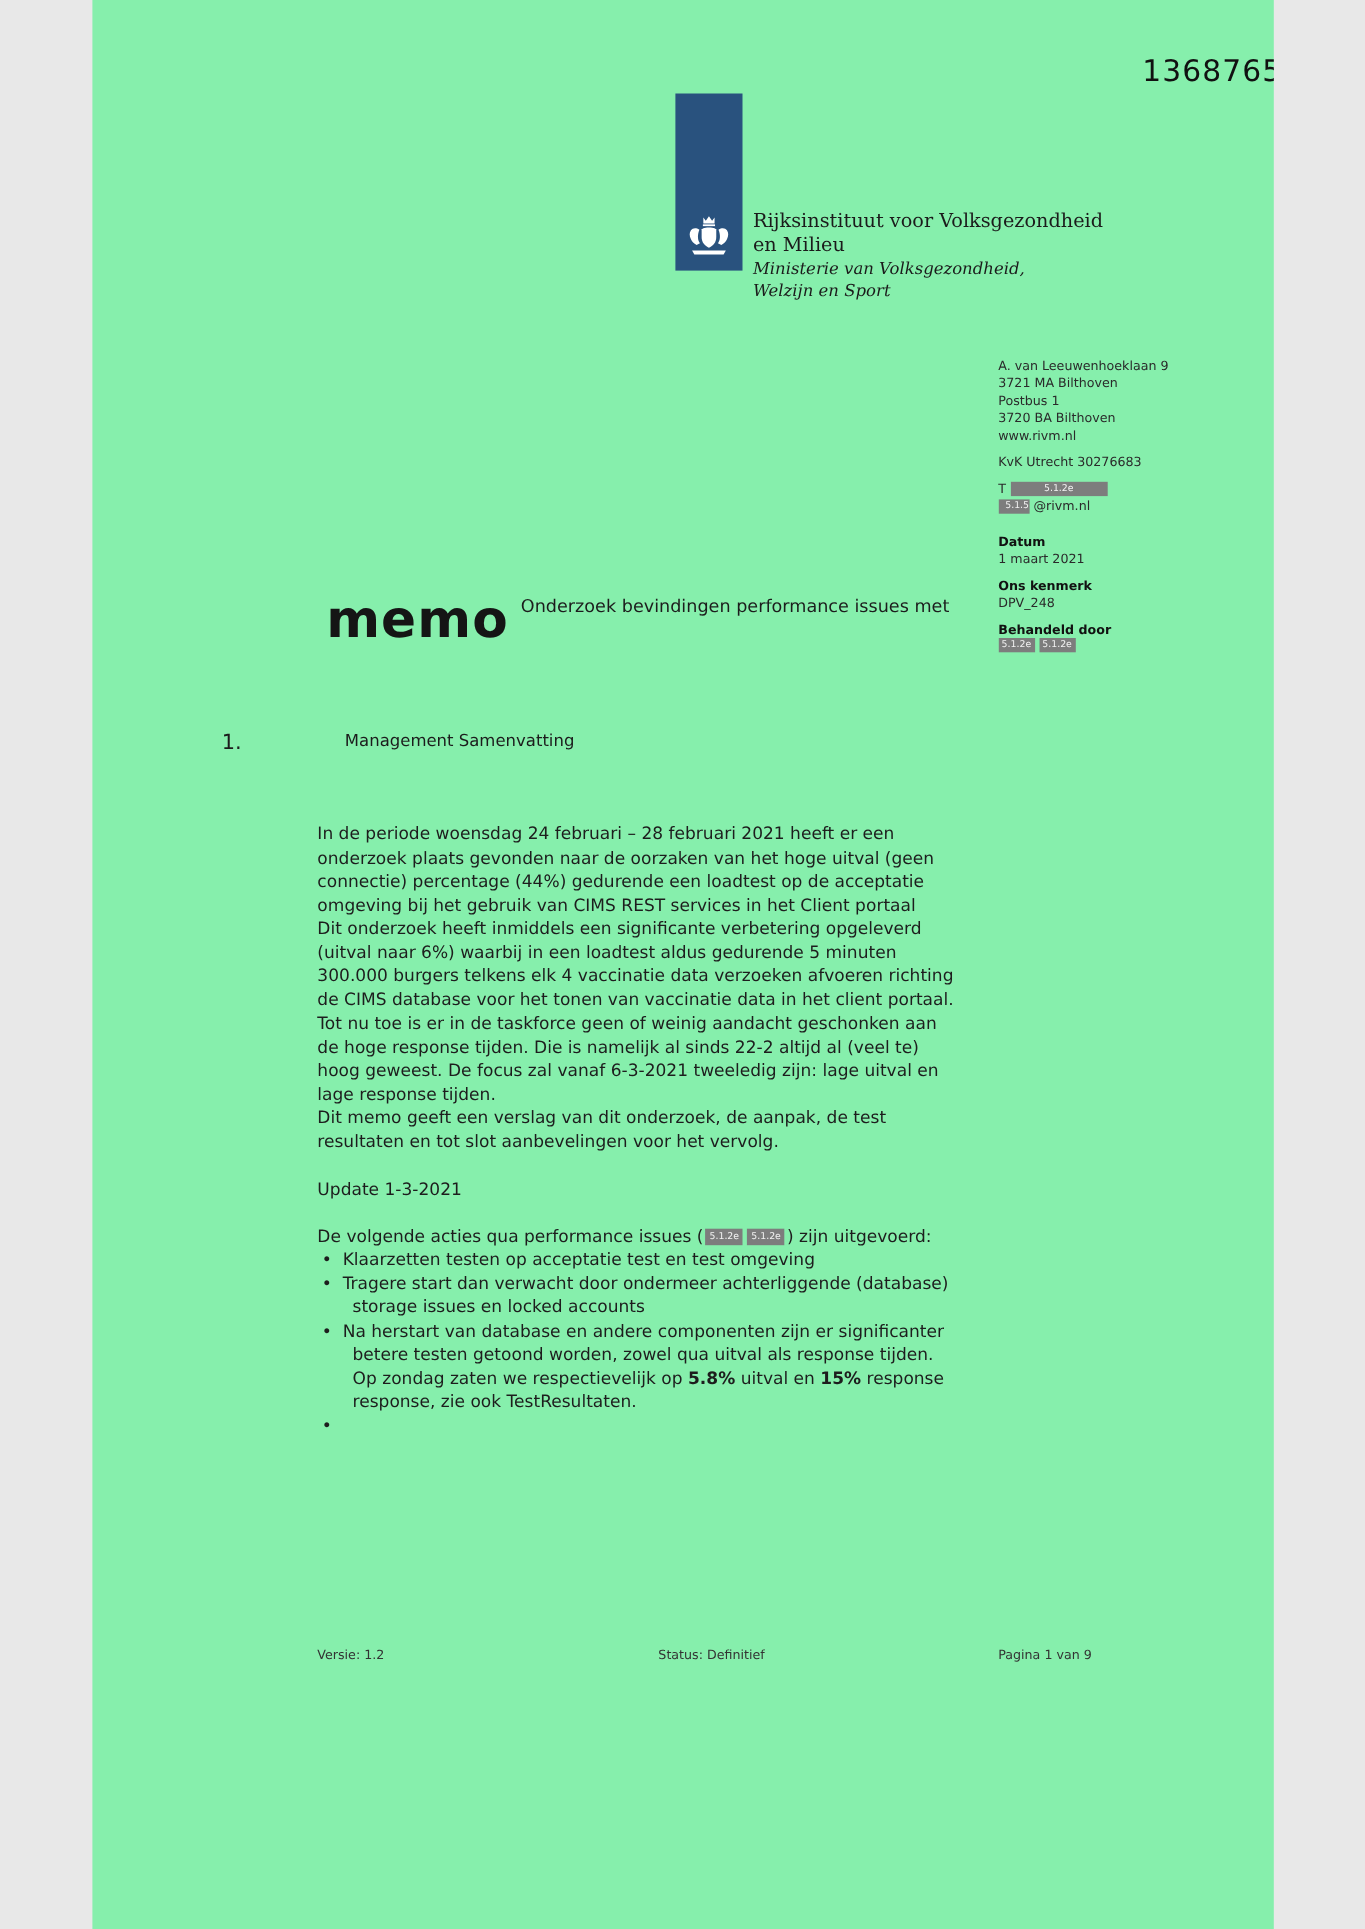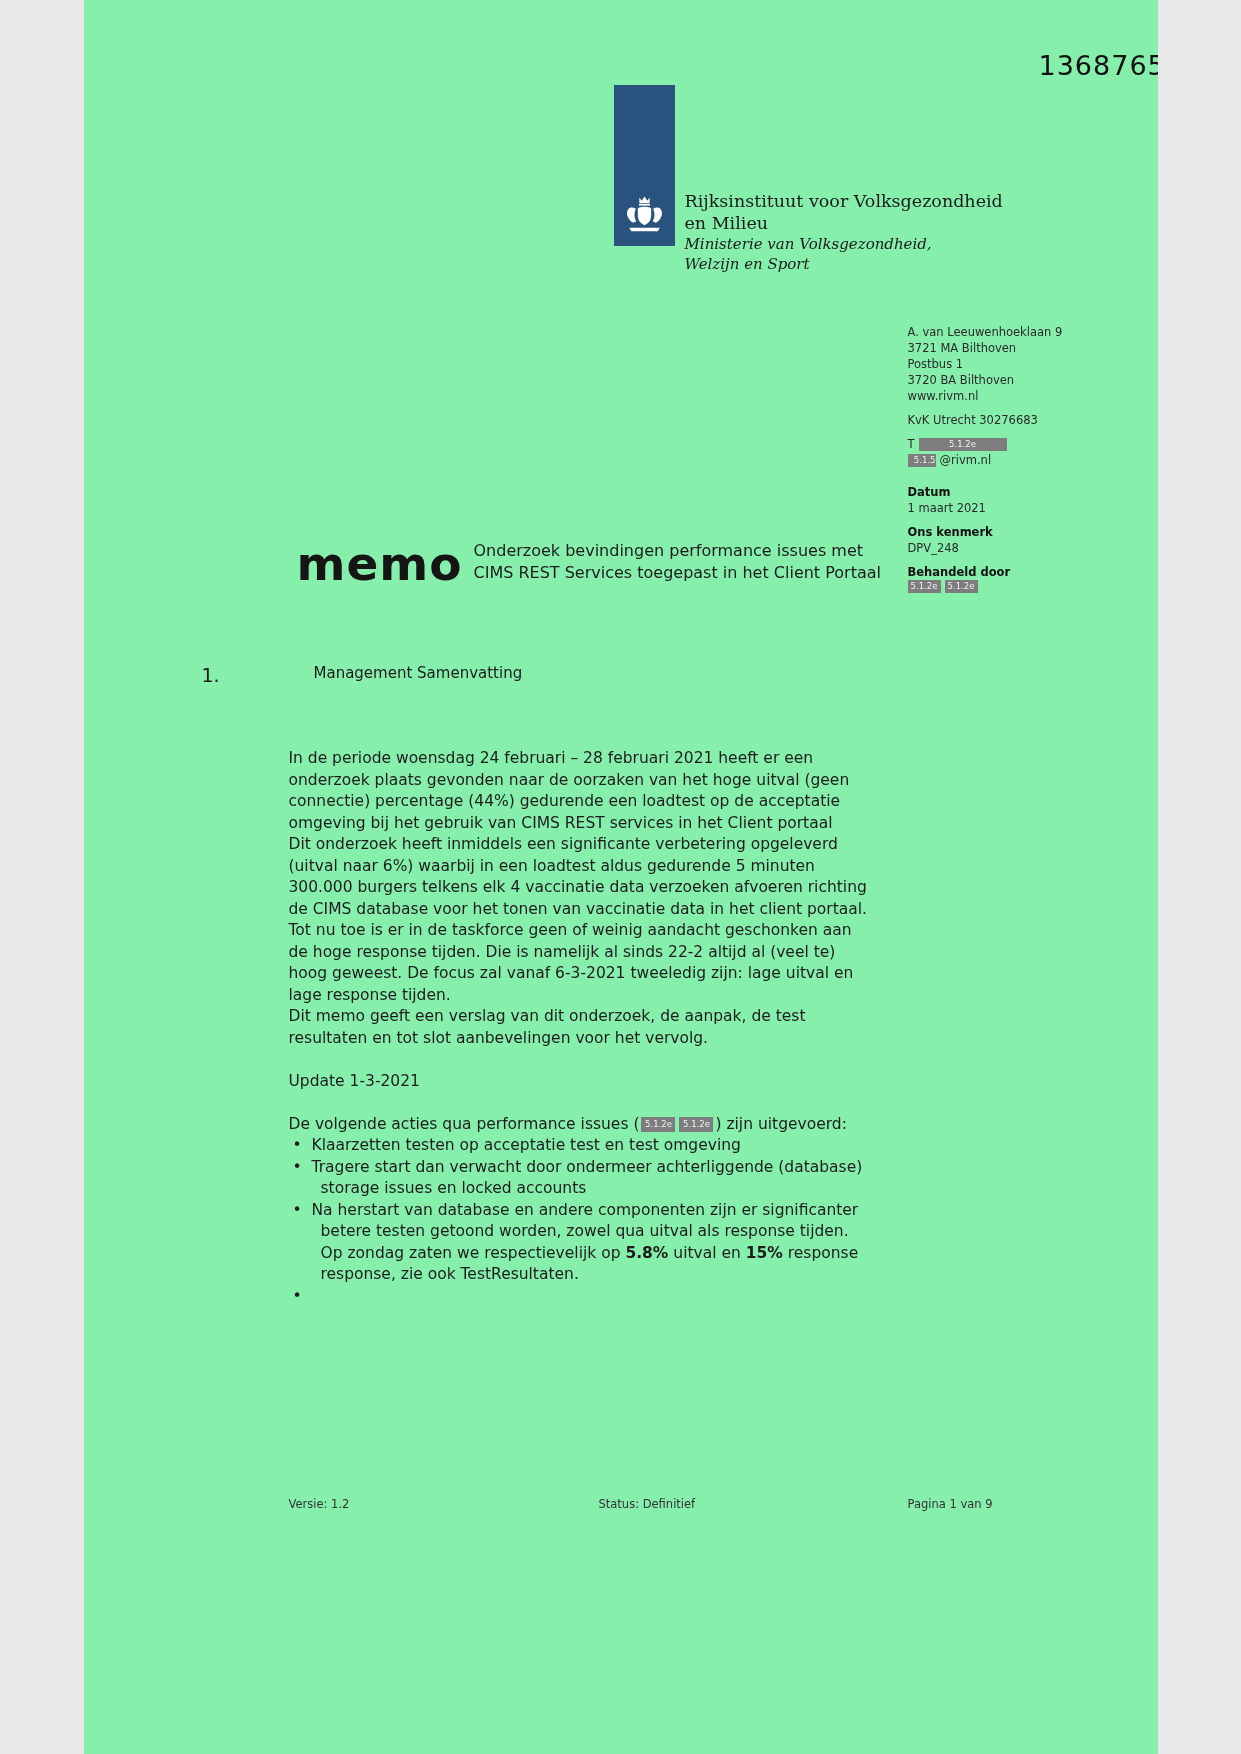--- a/index.html
+++ b/index.html
@@ -116,21 +116,20 @@
     <div class="lbl">Behandeld door</div>
     <div class="sb-row">
       <span class="redact small">5.1.2e</span>
       <span class="redact small">5.1.2e</span>
     </div>
   </div>
 
   <div class="abs memo-word">memo</div>
   <div class="abs memo-subject">
     <div>Onderzoek bevindingen performance issues met</div>
-    <div>CIMS REST Services toegepast in het Client Portaal</div>
   </div>
 
   <div class="abs sec-number">1.</div>
   <div class="abs sec-title">Management Samenvatting</div>
 
   <div class="abs body-text">
       <div class="bline">In de periode woensdag 24 februari – 28 februari 2021 heeft er een</div>
       <div class="bline">onderzoek plaats gevonden naar de oorzaken van het hoge uitval (geen</div>
       <div class="bline">connectie) percentage (44%) gedurende een loadtest op de acceptatie</div>
       <div class="bline">omgeving bij het gebruik van CIMS REST services in het Client portaal</div>

